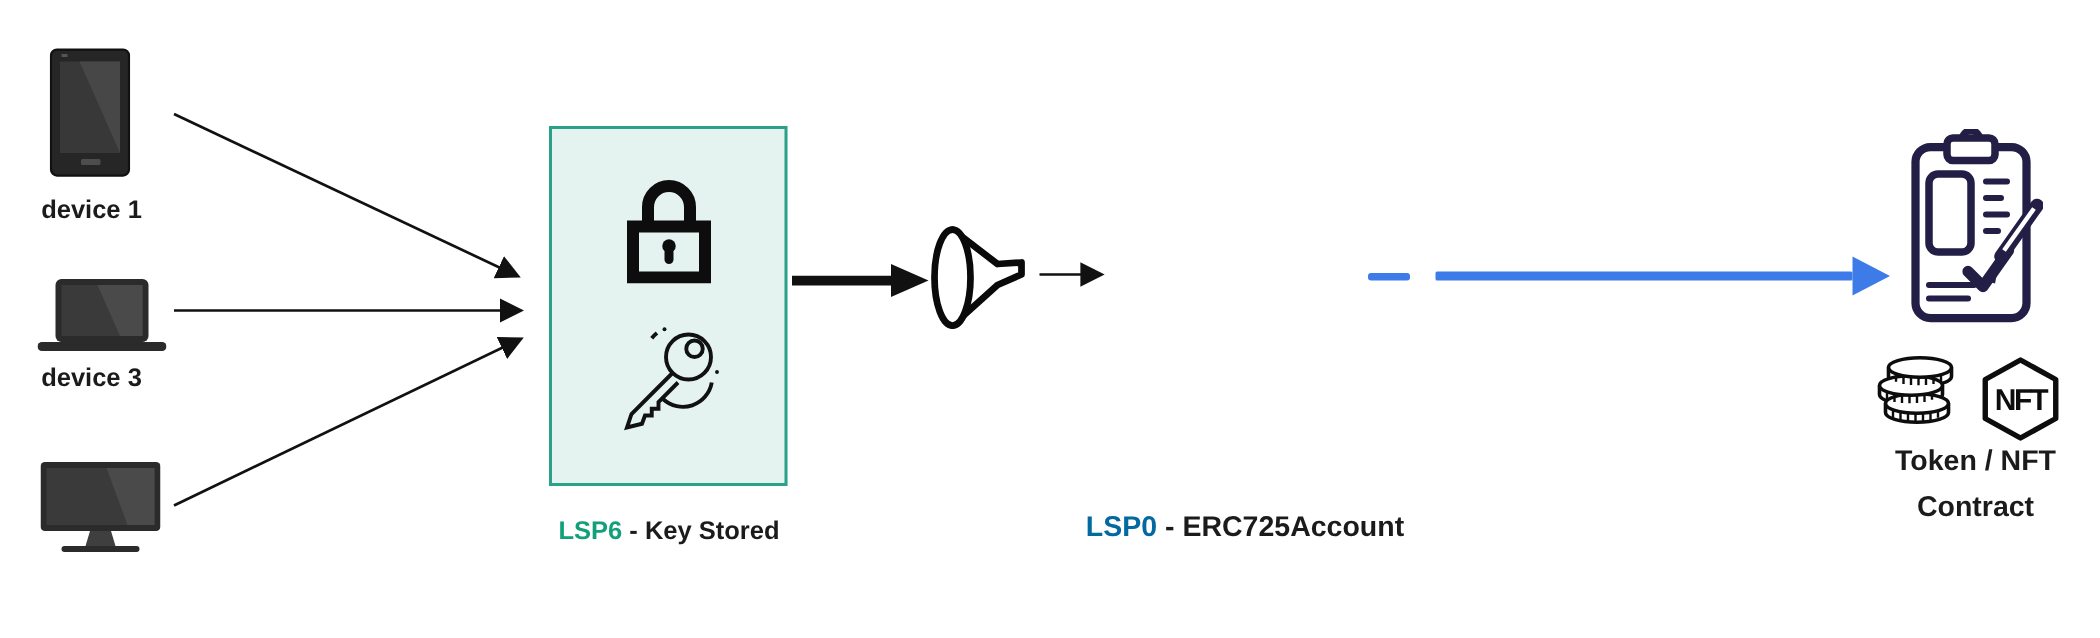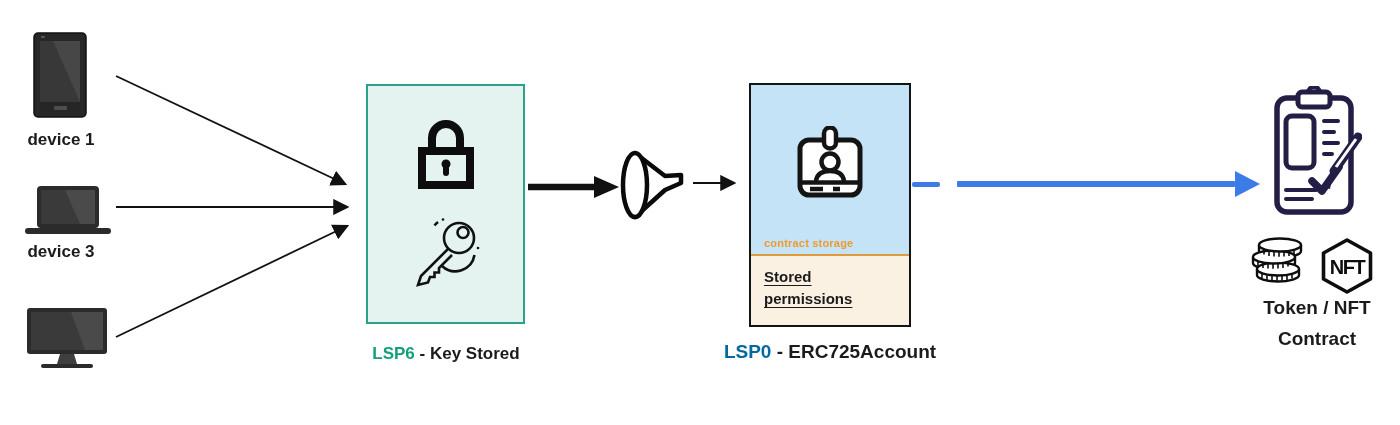--- a/index.html
+++ b/index.html
@@ -135,35 +135,20 @@
       <circle cx="70" cy="33" r="1.3" fill="#111"></circle>
     </svg>
   </div>
   <h3 class="box-caption caption-lsp6"><span class="code-teal">LSP6</span><span> - Key Stored</span></h3>
 
   <svg class="abs" style="left:617px;top:149px" width="72" height="72" viewBox="0 0 72 72">
     <path d="M18,4 L48,27 L64,26 L64,34 L48,41 L18,68 Z" fill="#fff" stroke="#0a0a0a" stroke-width="4.5" stroke-linejoin="round"></path>
     <ellipse cx="18" cy="36" rx="12" ry="32" fill="#fff" stroke="#0a0a0a" stroke-width="4.5"></ellipse>
   </svg>
 
-  <div class="lsp0-box">
-    <div class="lsp0-top">
-      <svg width="66" height="72" viewBox="0 0 66 72" style="margin-bottom:16px">
-        <rect x="3" y="14" width="60" height="55" rx="9" fill="#fff" stroke="#141414" stroke-width="5"></rect>
-        <rect x="27" y="1.5" width="12" height="21" rx="6" fill="#fff" stroke="#141414" stroke-width="4.5"></rect>
-        <circle cx="33" cy="36" r="8.5" fill="none" stroke="#141414" stroke-width="4.5"></circle>
-        <path d="M19,55 C20,47 26,45 33,45 C40,45 46,47 47,55" fill="none" stroke="#141414" stroke-width="4.5"></path>
-        <line x1="4" y1="56.5" x2="62" y2="56.5" stroke="#141414" stroke-width="4.5"></line>
-        <line x1="13" y1="63" x2="26" y2="63" stroke="#141414" stroke-width="4.5"></line>
-        <line x1="36" y1="63" x2="43" y2="63" stroke="#141414" stroke-width="4.5"></line>
-      </svg>
-      <div class="storage-tag">contract storage</div>
-    </div>
-    <div class="permissions">Stored permissions</div>
-  </div>
   <h3 class="box-caption caption-lsp0"><span class="code-blue">LSP0</span><span> - ERC725Account</span></h3>
 
   <div class="interaction">
     <div class="int-stub"></div>
     <div class="int-line"></div>
     <div class="int-head"></div>
   </div>
 
   <svg class="abs" style="left:1272px;top:86px" width="90" height="134" viewBox="0 0 90 134">
     <g stroke="#221e45" fill="none">

